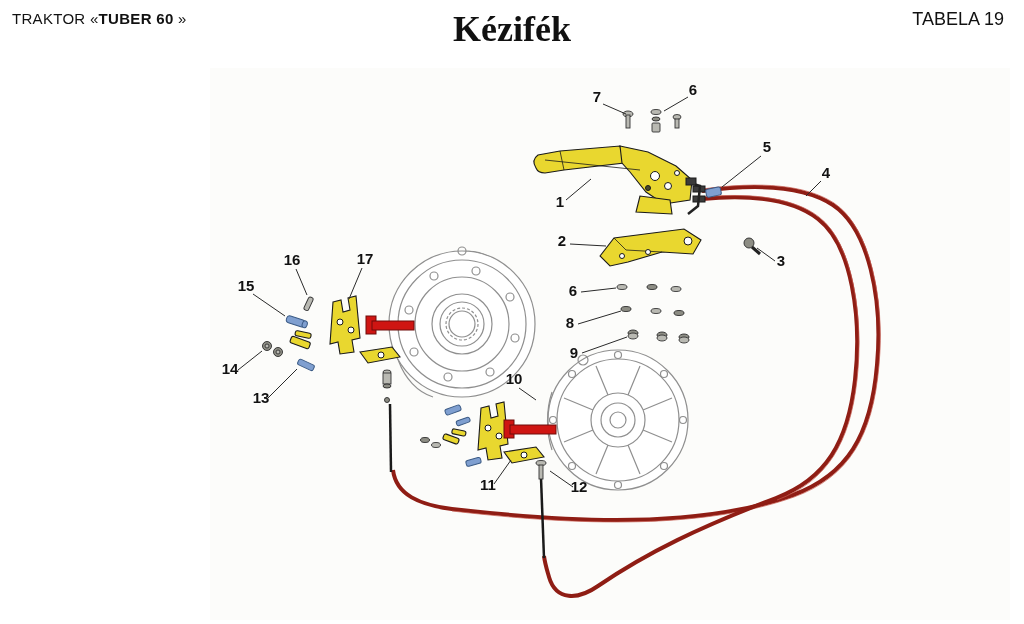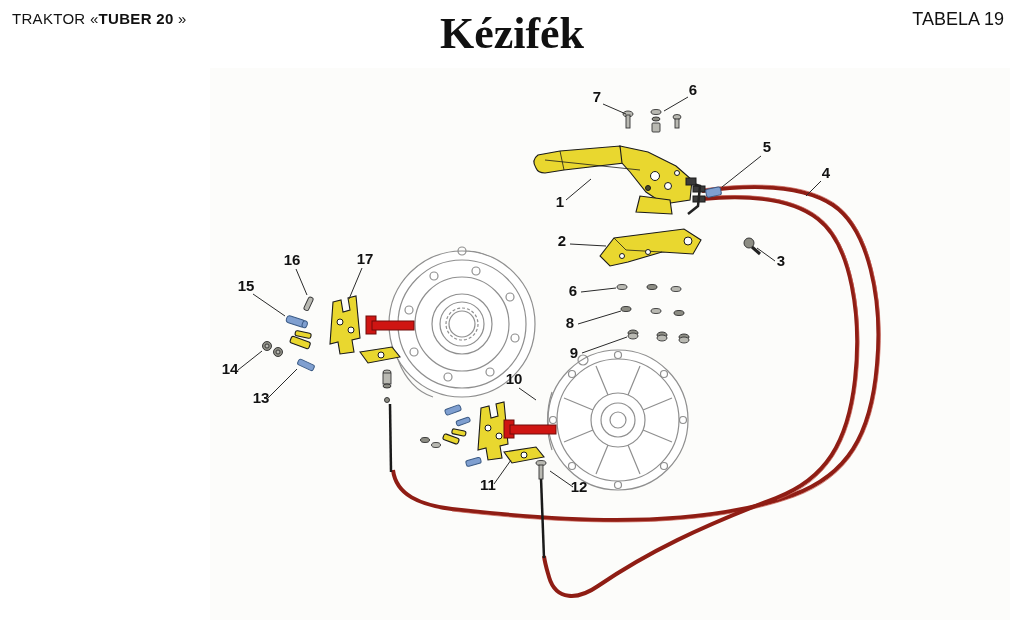--- a/index.html
+++ b/index.html
@@ -7,21 +7,21 @@
     --part_red:#cf1512;
     --cable_red:#8f1d14;
     --part_blue:#7f9fd0;
     --line_gray:#8f8f8f;
   }
   html,body{margin:0;padding:0;background:#ffffff;width:1024px;height:624px;overflow:hidden;}
   .page{position:relative;width:1024px;height:624px;font-family:"Liberation Sans",sans-serif;color:#111;}
   .traktor{position:absolute;left:12px;top:10px;font-size:15px;letter-spacing:.3px;}
   .traktor b{font-weight:700;}
   .title{position:absolute;left:0;right:0;top:8px;text-align:center;margin:0;
-         font-family:"Liberation Serif",serif;font-weight:700;font-size:44px;}
+         font-family:"Liberation Serif",serif;font-weight:700;font-size:36px;}
   .tabela{position:absolute;right:20px;top:9px;font-size:18px;}
   svg{position:absolute;left:0;top:0;}
   .fill-yellow{fill:var(--part_yellow);stroke:#1b1b1b;stroke-width:1.1;}
   .fill-red{fill:var(--part_red);stroke:#6e0d0a;stroke-width:1;}
   .fill-blue{fill:var(--part_blue);stroke:#3a5a85;stroke-width:1;}
   .cable{stroke:var(--cable_red);stroke-width:4;fill:none;}
   .cable-hl{stroke:#c65a4e;stroke-width:1;fill:none;opacity:.7;}
   .lineart{stroke:var(--line_gray);fill:none;stroke-width:1.2;}
   .lineart-fill{stroke:var(--line_gray);fill:#ffffff;stroke-width:1.2;}
   .metal{fill:#b9b9b2;stroke:#333;stroke-width:.9;}
@@ -29,21 +29,21 @@
   .black-part{fill:#3a3a3a;stroke:#1a1a1a;stroke-width:1;}
   .thin{stroke:#1a1a1a;stroke-width:.8;fill:none;}
   .leaders line{stroke:#2a2a2a;stroke-width:1;}
   .co{font:600 15px "Liberation Sans",sans-serif;fill:#111;text-anchor:middle;}
 </style>
 </head>
 <body>
 
 <div class="page">
 
-  <div class="traktor"><span>TRAKTOR «</span><b>TUBER  20</b><span> »</span></div>
+  <div class="traktor"><span>TRAKTOR «</span><b>TUBER  60</b><span> »</span></div>
   <h1 class="title">Kézifék</h1>
   <div class="tabela">TABELA 19</div>
 
   <svg width="1024" height="624" viewBox="0 0 1024 624">
 
     <rect x="210" y="68" width="800" height="552" fill="#fcfcfa"></rect>
 
     <g>
       <path class="cable" d="M702,191 C762,183 806,187 833,205 C869,229 883,300 877,365 C871,436 847,475 793,495 C688,533 540,519 452,509 C420,505 396,495 393,470"></path>
       <path class="cable-hl" d="M702,189 C762,181 806,185 834,203 C870,227 885,300 879,365 C873,436 849,477 794,497 C688,535 540,521 452,511"></path>

